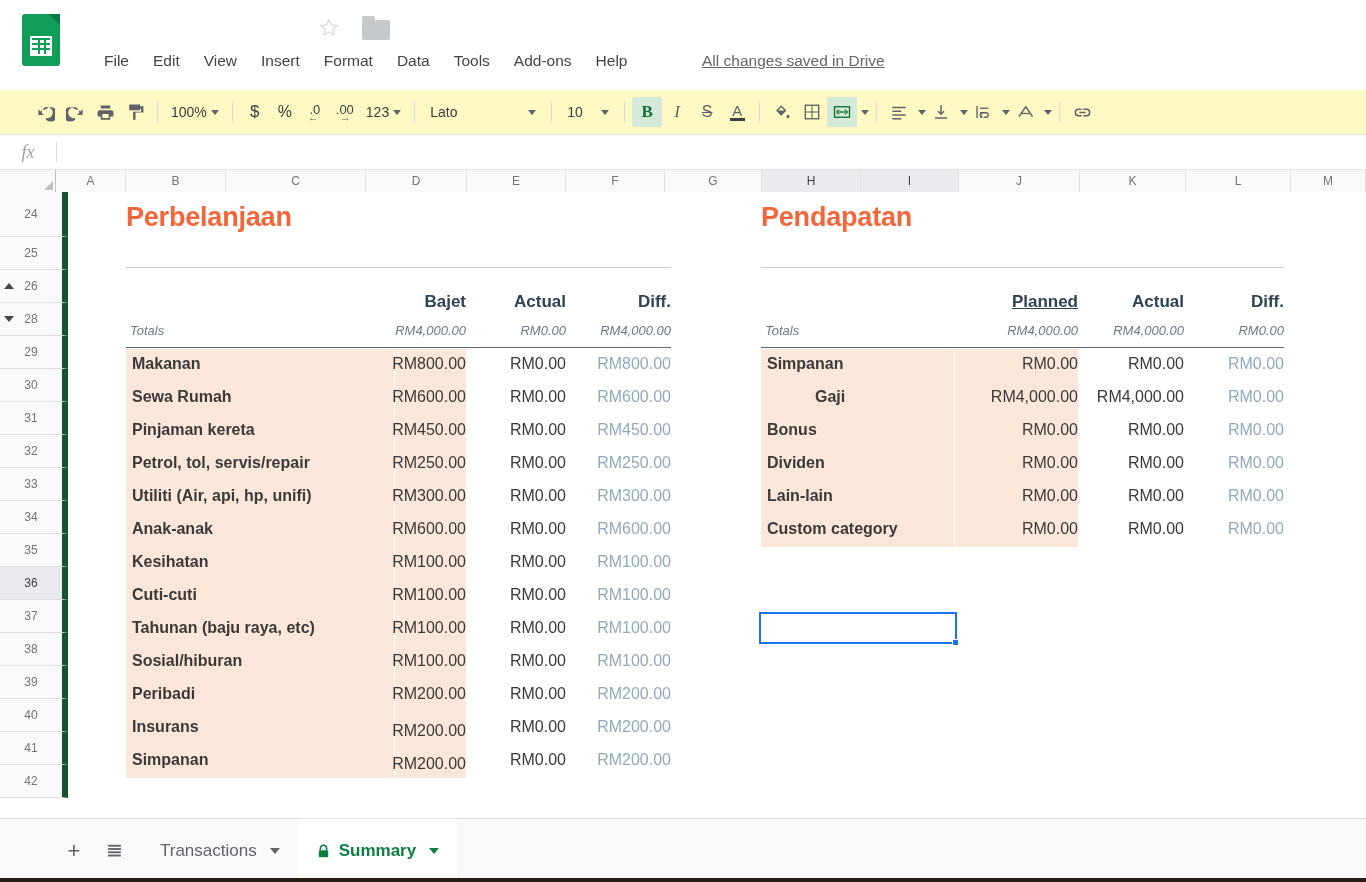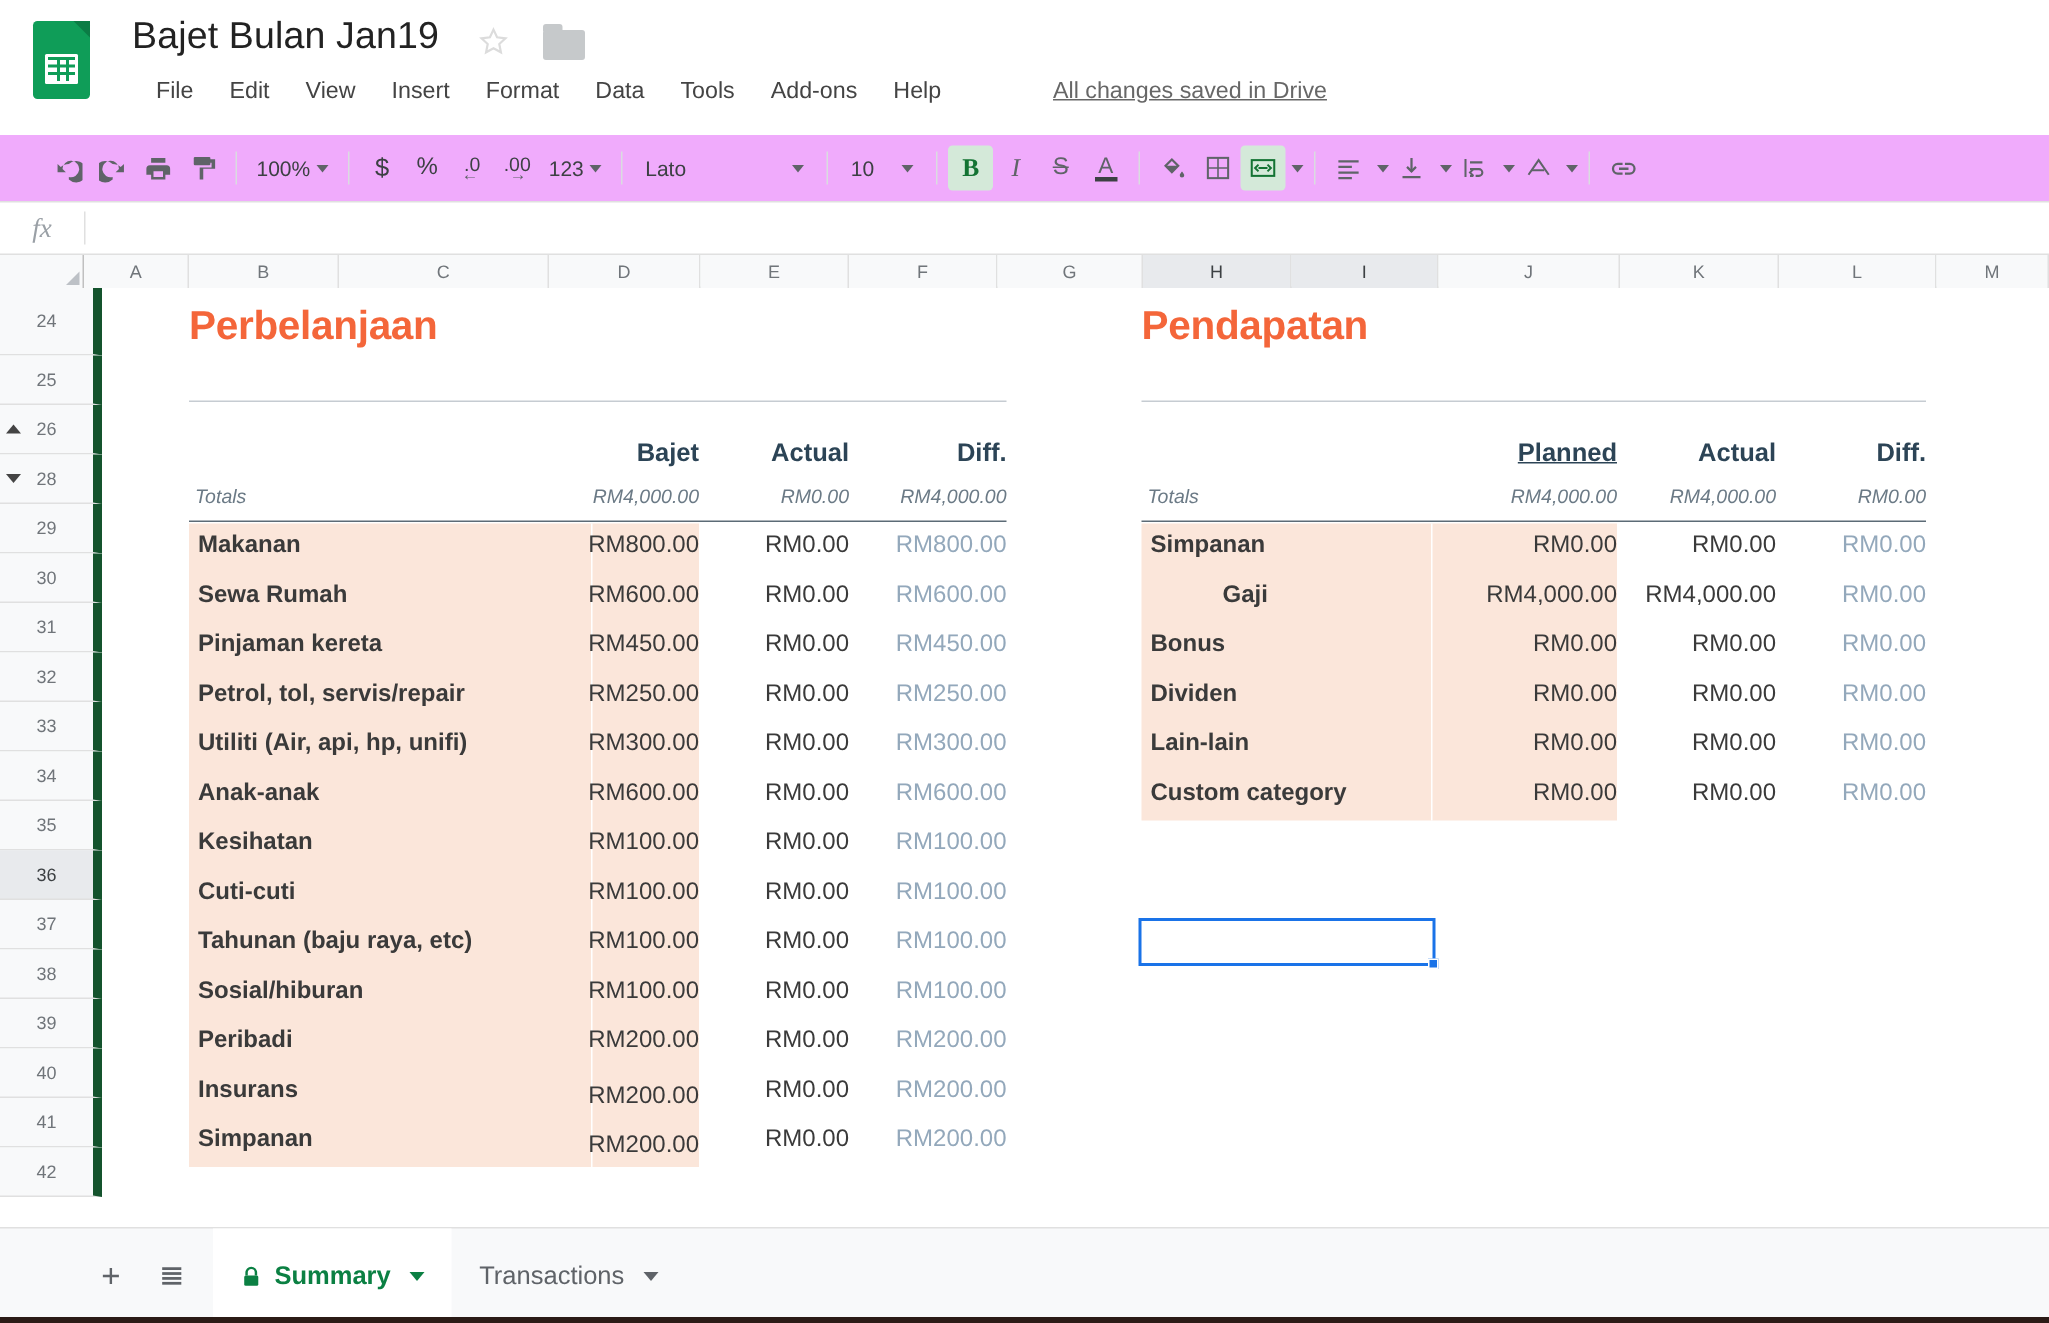--- a/index.html
+++ b/index.html
@@ -46,21 +46,21 @@
     font-size: 15.5px; color: #444; padding: 2px 12px; cursor: default; white-space: nowrap;
   }
   .save-state {
     position: absolute; left: 702px; top: 52px;
     font-size: 15.5px; color: #676767; text-decoration: underline; white-space: nowrap;
   }
 
   
   .toolbar {
     position: absolute; left: 0; top: 90px; width: 1366px; height: 44px;
-    display: flex; align-items: center; background: #f0abfc;
+    display: flex; align-items: center; background: #fef9c3;
   }
   .tb-btn {
     width: 30px; height: 30px; display: flex; align-items: center; justify-content: center;
     color: #5f6368; font-size: 16px; border-radius: 3px; flex: none;
   }
   .tb-btn.on { background: #d4e9d9; color: #137333; }
   .tb-sep { width: 1px; height: 22px; background: #dadce0; margin: 0 7px; flex: none; }
   .tb-caret {
     width: 0; height: 0; border-left: 4px solid transparent; border-right: 4px solid transparent;
     border-top: 5px solid #5f6368; margin-left: 4px; flex: none;
@@ -198,21 +198,20 @@
   <div class="doc-logo">
     <div class="doc-logo-grid">
       <i style="left:2px;top:2px;width:18px;height:2px;"></i>
       <i style="left:2px;top:7px;width:18px;height:2px;"></i>
       <i style="left:2px;top:12px;width:18px;height:2px;"></i>
       <i style="left:8px;top:2px;width:2px;height:16px;"></i>
       <i style="left:14px;top:2px;width:2px;height:16px;"></i>
     </div>
   </div>
 
-  <div class="doc-title">Bajet Bulan Jan19</div>
 
   <svg class="star-icon" viewBox="0 0 24 24">
     <path d="M12 3l2.6 5.6 6.1.7-4.5 4.2 1.2 6-5.4-3-5.4 3 1.2-6L3.3 9.3l6.1-.7z" fill="none" stroke="#dcdcdc" stroke-width="1.6"></path>
   </svg>
 
   <div class="folder-icon"></div>
 
   <div class="menubar">
     <div class="menu-item">File</div>
     <div class="menu-item">Edit</div>
@@ -645,30 +644,30 @@
           <rect x="3" y="4" width="18" height="2.6"></rect>
           <rect x="3" y="8.6" width="18" height="2.6"></rect>
           <rect x="3" y="13.2" width="18" height="2.6"></rect>
           <rect x="3" y="17.8" width="18" height="2.6"></rect>
         </g>
       </svg>
   </div>
 
   <div style="width:8px;flex:none;"></div>
 
+  <div class="sheet-tab">
+    <span>Transactions</span>
+    <span class="tab-caret"></span>
+  </div>
+
   <div class="sheet-tab active">
     <span class="lock-icon">
       <svg width="15" height="17" viewBox="0 0 24 24">
         <path d="M7 10V7a5 5 0 0 1 10 0v3" fill="none" stroke="#0b8043" stroke-width="2.6"></path>
         <rect x="4.5" y="10" width="15" height="11" rx="1.6" fill="#0b8043"></rect>
       </svg>
     </span>
     <span>Summary</span>
     <span class="tab-caret"></span>
   </div>
-
-  <div class="sheet-tab">
-    <span>Transactions</span>
-    <span class="tab-caret"></span>
-  </div>
 </div>
 
 <div class="bottom-strip"></div>
 
 </body></html>

